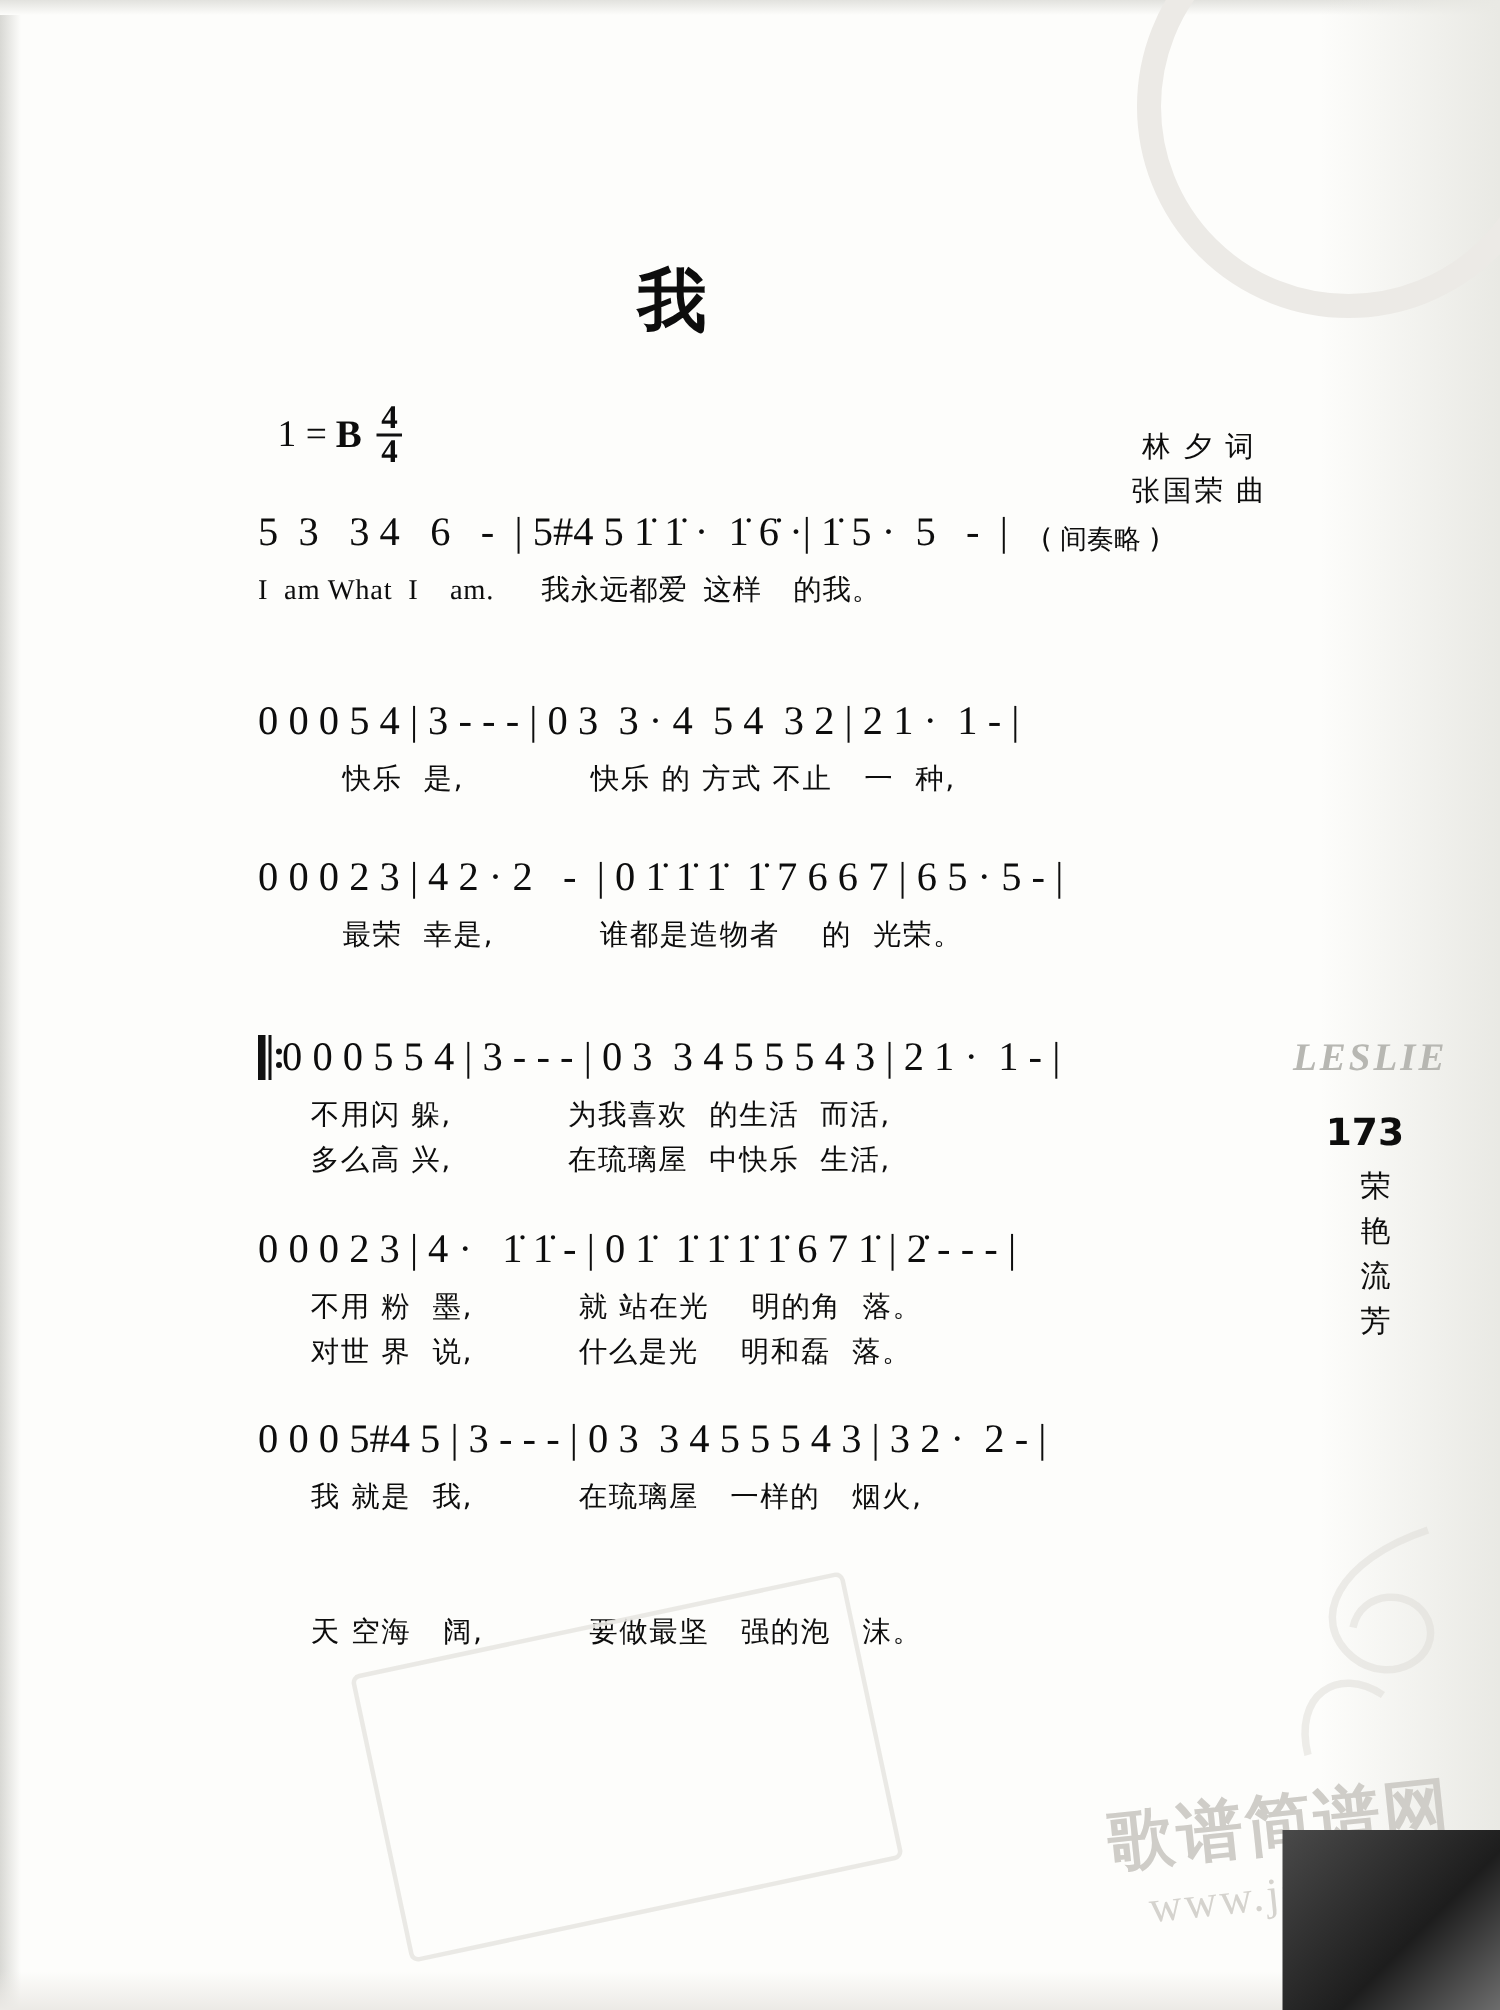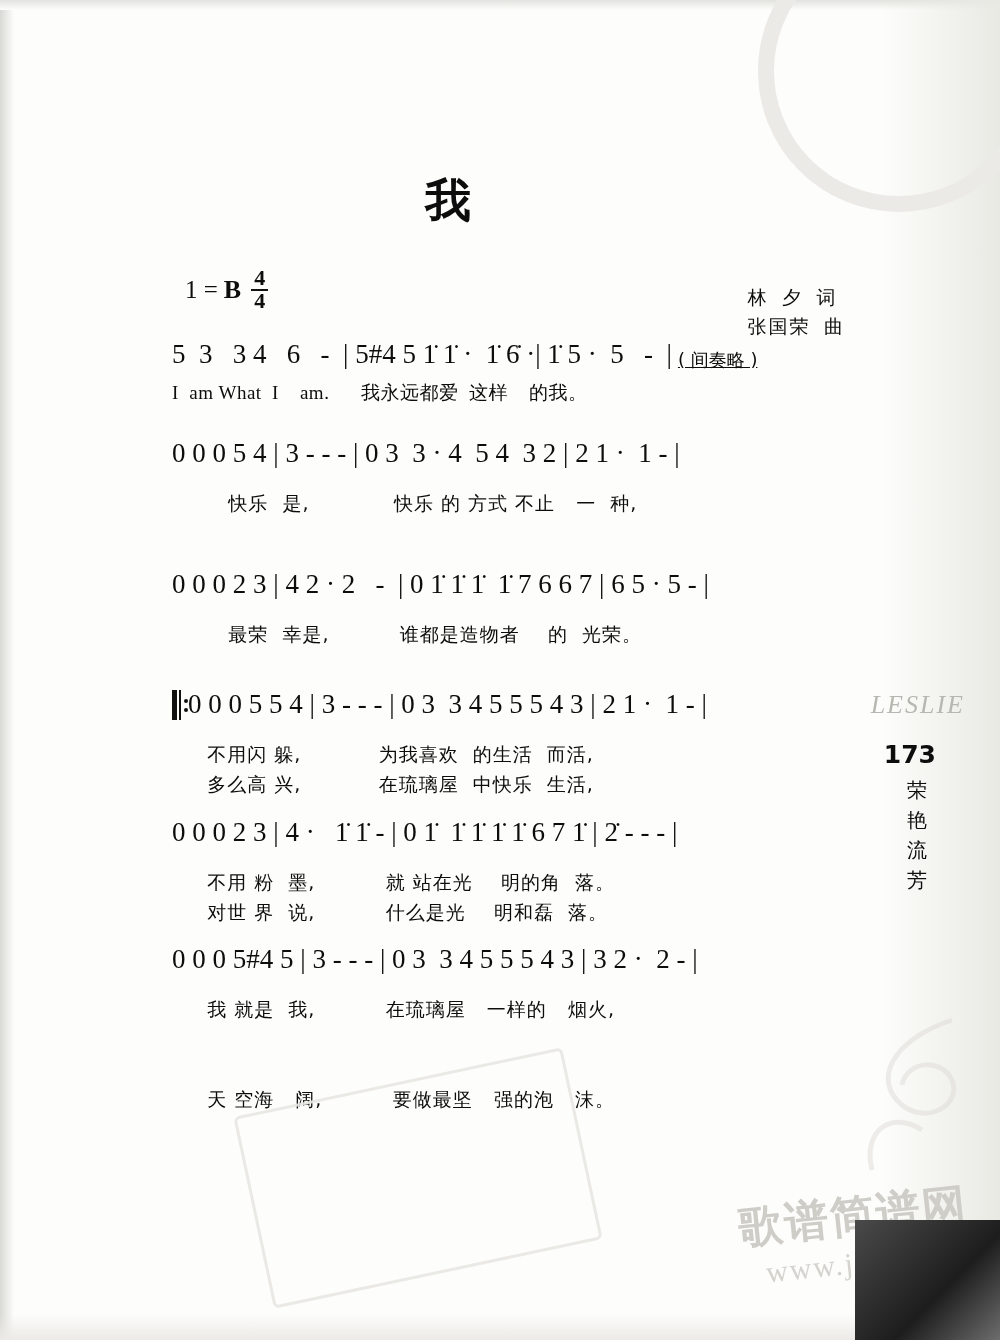--- a/index.html
+++ b/index.html
@@ -66,25 +66,25 @@
     font-size: 22px;
     margin-left: 4px;
   }
   .meter .num { border-bottom: 2px solid #111; padding: 0 3px; }
   .meter .den { padding: 0 3px; }
 
   
   .credits {
     position: absolute;
     right: 155px; top: 285px;
-    text-align: left;
+    text-align: center;
     font-size: 19px;
     line-height: 1.5;
     letter-spacing: 2px;
-    font-family: Liberation Mono, monospace;
+    font-family: Liberation Serif, serif;
   }
 
   
   .system {
     position: absolute;
     left: 172px;
     width: 700px;
   }
   .notes {
     font-family: "Liberation Serif", serif;
@@ -93,21 +93,21 @@
     white-space: pre;
     line-height: 1.1;
     display: flex;
     align-items: flex-end;
   }
   .lyrics {
     font-family: "DejaVu Sans", sans-serif;
     font-size: 19px;
     white-space: pre;
     letter-spacing: 1px;
-    margin-top: 22px;
+    margin-top: 10px;
   }
   .lyrics2 { margin-top: 4px; }
 
   .en-lyrics {
     font-family: "Liberation Serif", serif;
     font-size: 19px;
     white-space: pre;
     letter-spacing: 0.5px;
     margin-top: 10px;
   }
@@ -154,20 +154,21 @@
     letter-spacing: 1px;
   }
   .brand-mark {
     position: absolute;
     right: 35px; top: 690px;
     font-family: "Liberation Serif", serif;
     font-size: 26px;
     letter-spacing: 2px;
     color: #b7b7b2;
     font-style: italic;
+    font-weight: bold;
   }
 
   
   .wm-tag {
     position: absolute;
     left: 250px; top: 1080px;
     width: 330px; height: 190px;
     border: 3px solid #e8e7e2;
     transform: rotate(-12deg);
     border-radius: 6px;
@@ -235,26 +236,26 @@
   </div>
 
   <div class="credits">
     <div>林 夕 词</div>
     <div>张国荣 曲</div>
   </div>
 
   <div class="system" style="top: 340px;">
     <div class="notes">
       <span>5  3   3 4   6   -  | 5#4 5 1̇ 1̇ ·  1̇ 6̇ ·| 1̇ 5 ·  5   -  |</span>
-      <span class="paren-note" style="margin-left:6px;text-decoration:underline;">( 间奏略 )</span>
+      <span class="paren-note" style="margin-left:22px;">( 间奏略 )</span>
     </div>
     <div class="en-lyrics">I  am What  I    am.      我永远都爱  这样    的我。</div>
   </div>
 
-  <div class="system" style="top: 439px;">
+  <div class="system" style="top: 466px;">
     <div class="notes">
       <span>0 0 0 5 4 | 3 - - - | 0 3  3 · 4  5 4  3 2 | 2 1 ·  1 - |</span>
     </div>
     <div class="lyrics">        快乐  是,            快乐 的 方式 不止   一  种,</div>
   </div>
 
   <div class="system" style="top: 570px;">
     <div class="notes">
       <span>0 0 0 2 3 | 4 2 · 2   -  | 0 1̇ 1̇ 1̇  1̇ 7 6 6 7 | 6 5 · 5 - |</span>
     </div>

